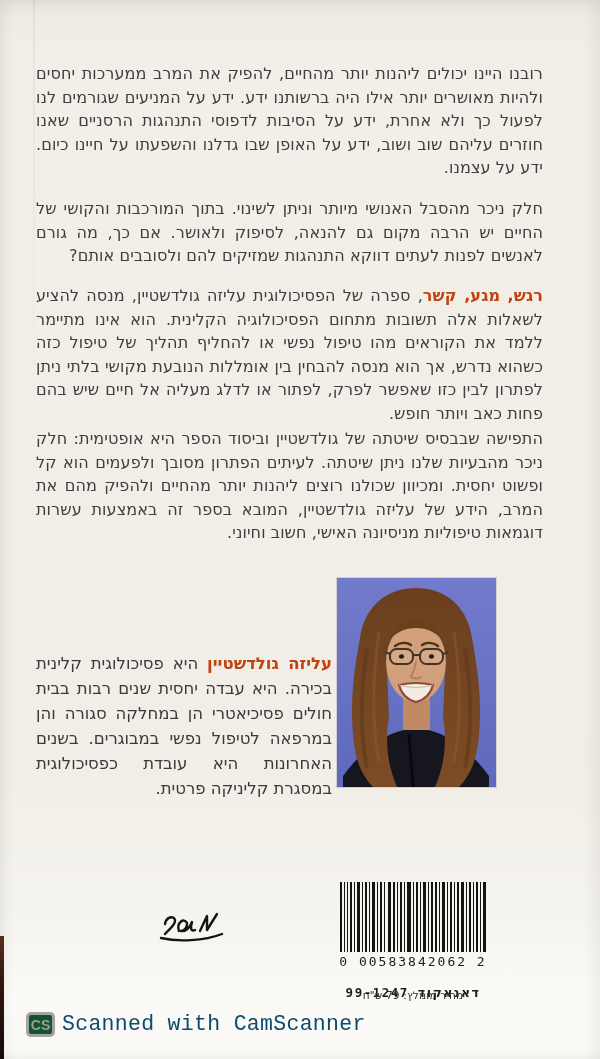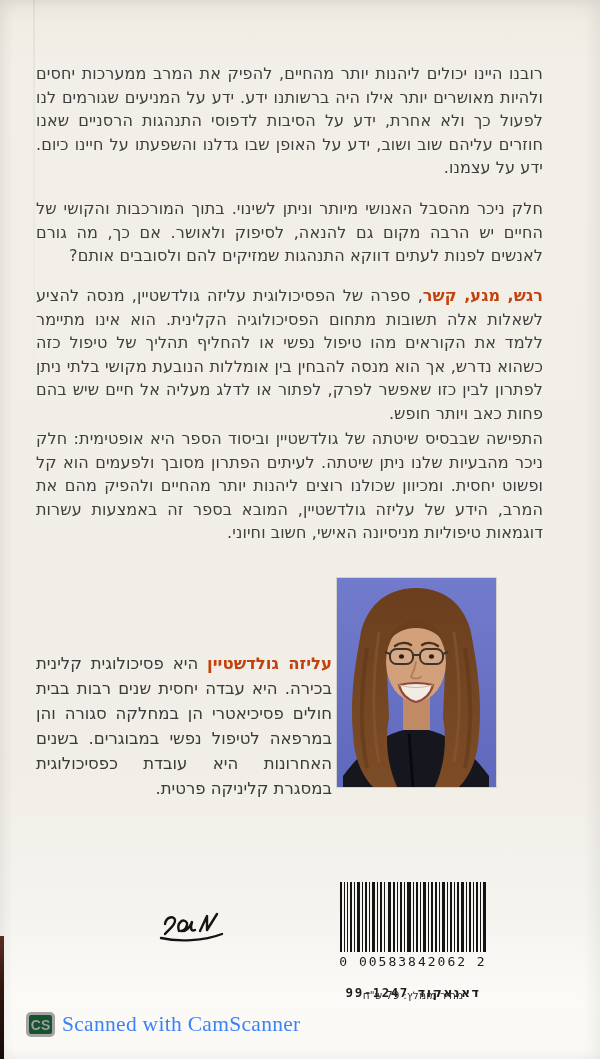--- a/index.html
+++ b/index.html
@@ -55,21 +55,21 @@
     font-size:10.5px;color:#2b2b2b;letter-spacing:.2px;
   }
   .footer-badge{
     position:absolute;left:26px;top:1012px;width:23px;height:19px;z-index:45;
     border:3px solid #a3a3a3;border-radius:5px;background:#14532d;
     display:flex;align-items:center;justify-content:center;
     font-family:"Liberation Sans",sans-serif;font-weight:bold;font-size:14px;color:#9e9e9e;
   }
   .footer-text{
     position:absolute;left:62px;top:1012px;z-index:45;
-    font-family:Liberation Serif, serif;font-size:21.5px;color:#3b82f6;letter-spacing:.3px;
+    font-family:Liberation Mono, monospace;font-size:21.5px;color:#0c4a6e;letter-spacing:.3px;
   }
 </style>
 </head>
 <body>
 
 <div class="vignette"></div>
 <div class="crease"></div>
 <div class="edge-strip"></div>
 
 <p class="para" id="p1">רובנו היינו יכולים ליהנות יותר מהחיים, להפיק את המרב ממערכות יחסים ולהיות מאושרים יותר אילו היה ברשותנו ידע. ידע על המניעים שגורמים לנו לפעול כך ולא אחרת, ידע על הסיבות לדפוסי התנהגות הרסניים שאנו חוזרים עליהם שוב ושוב, ידע על האופן שבו גדלנו והשפעתו על חיינו כיום. ידע על עצמנו.</p>

